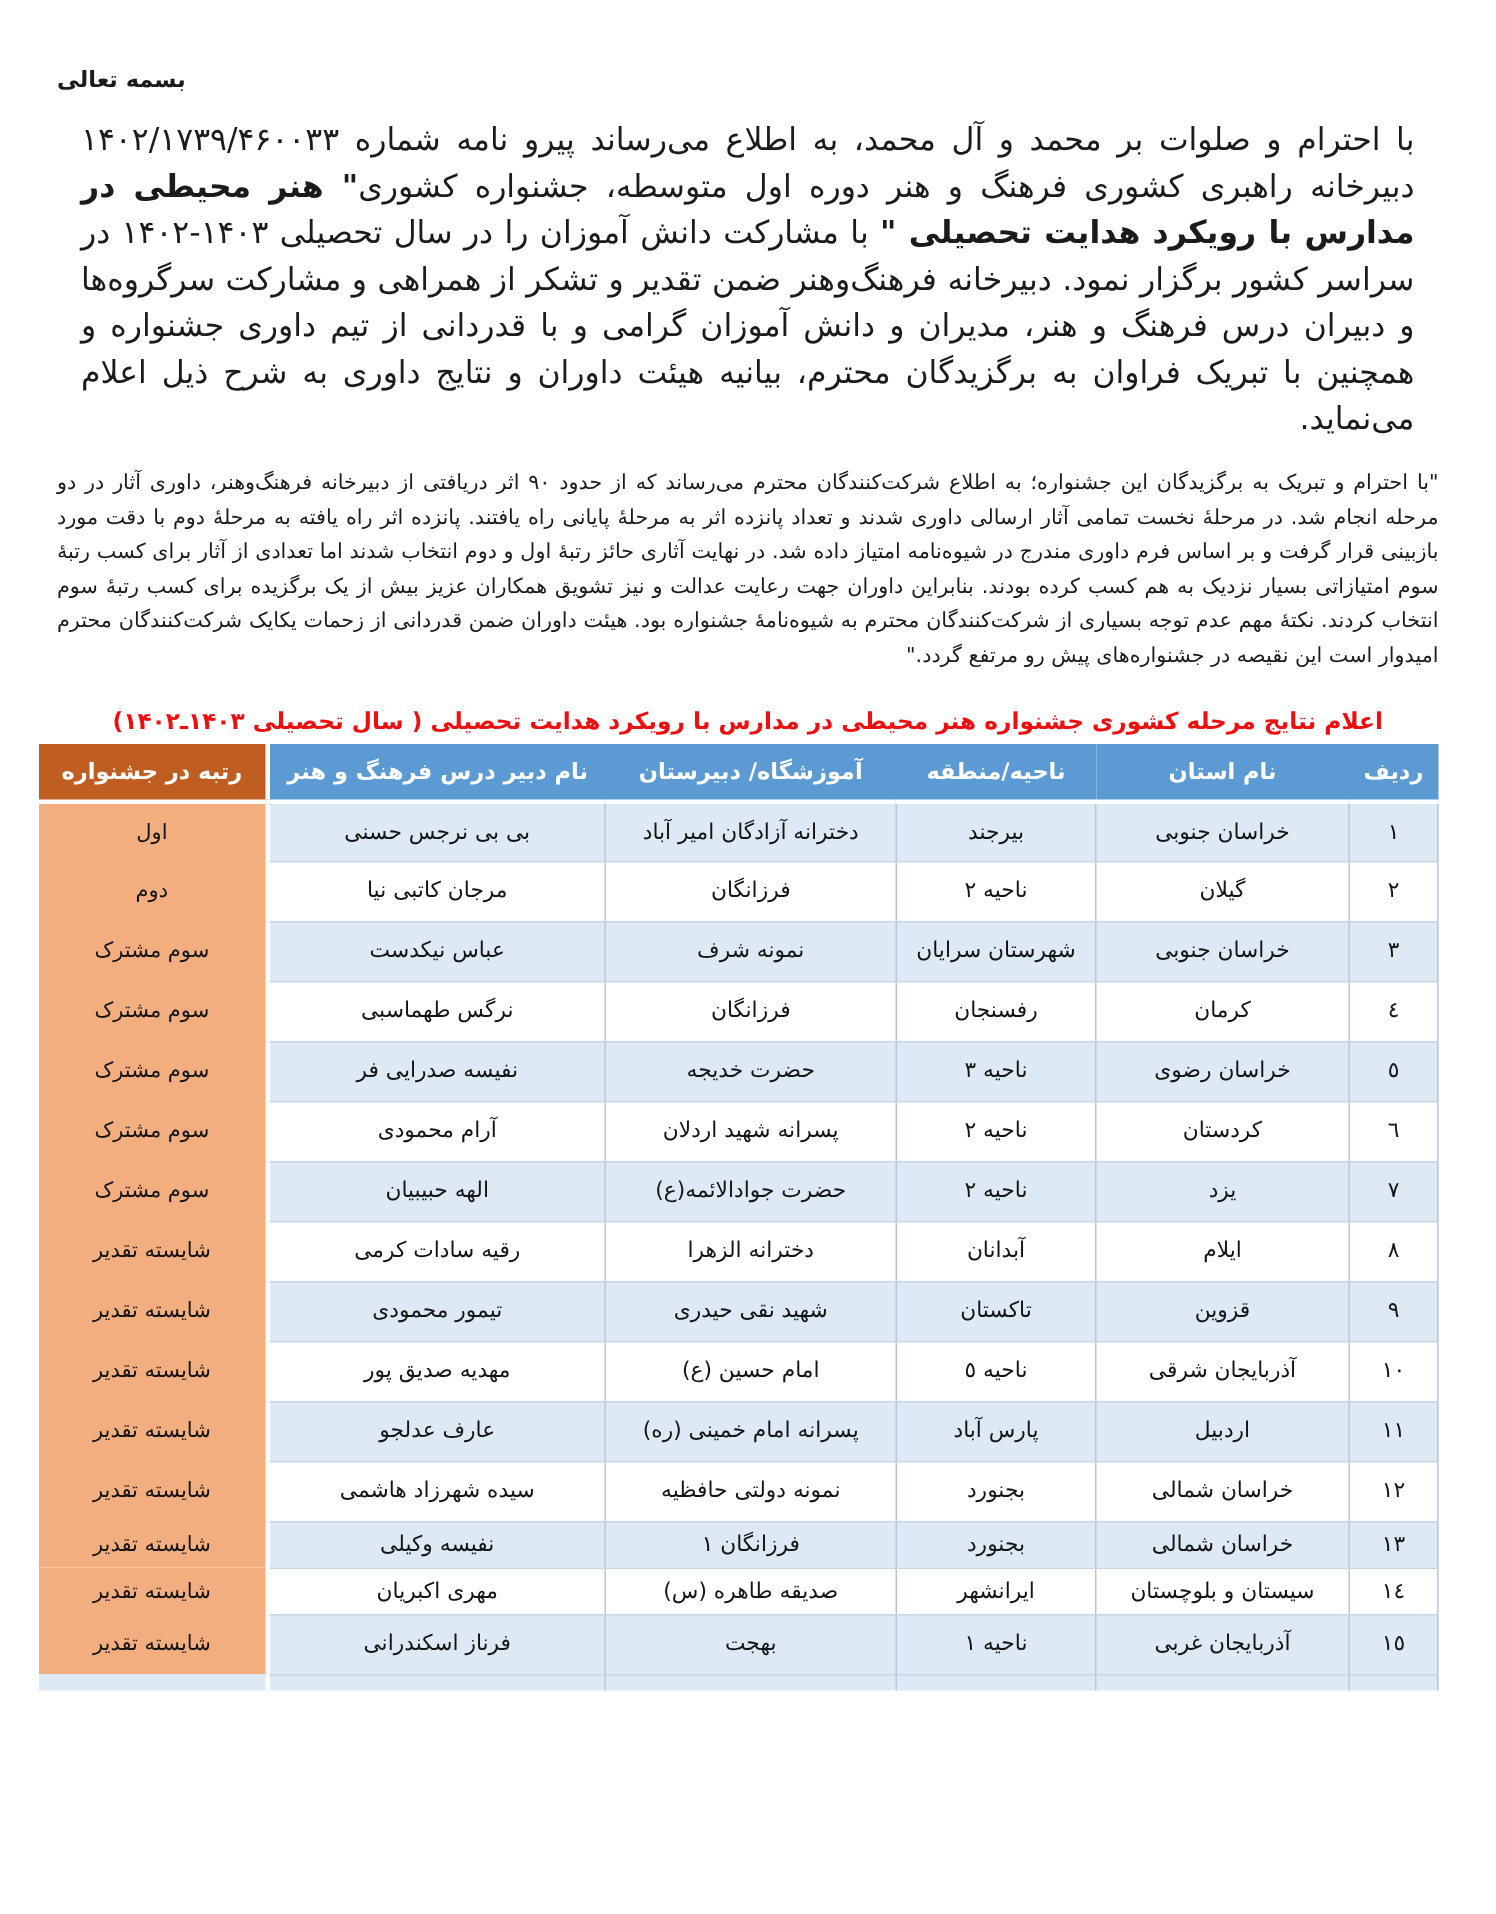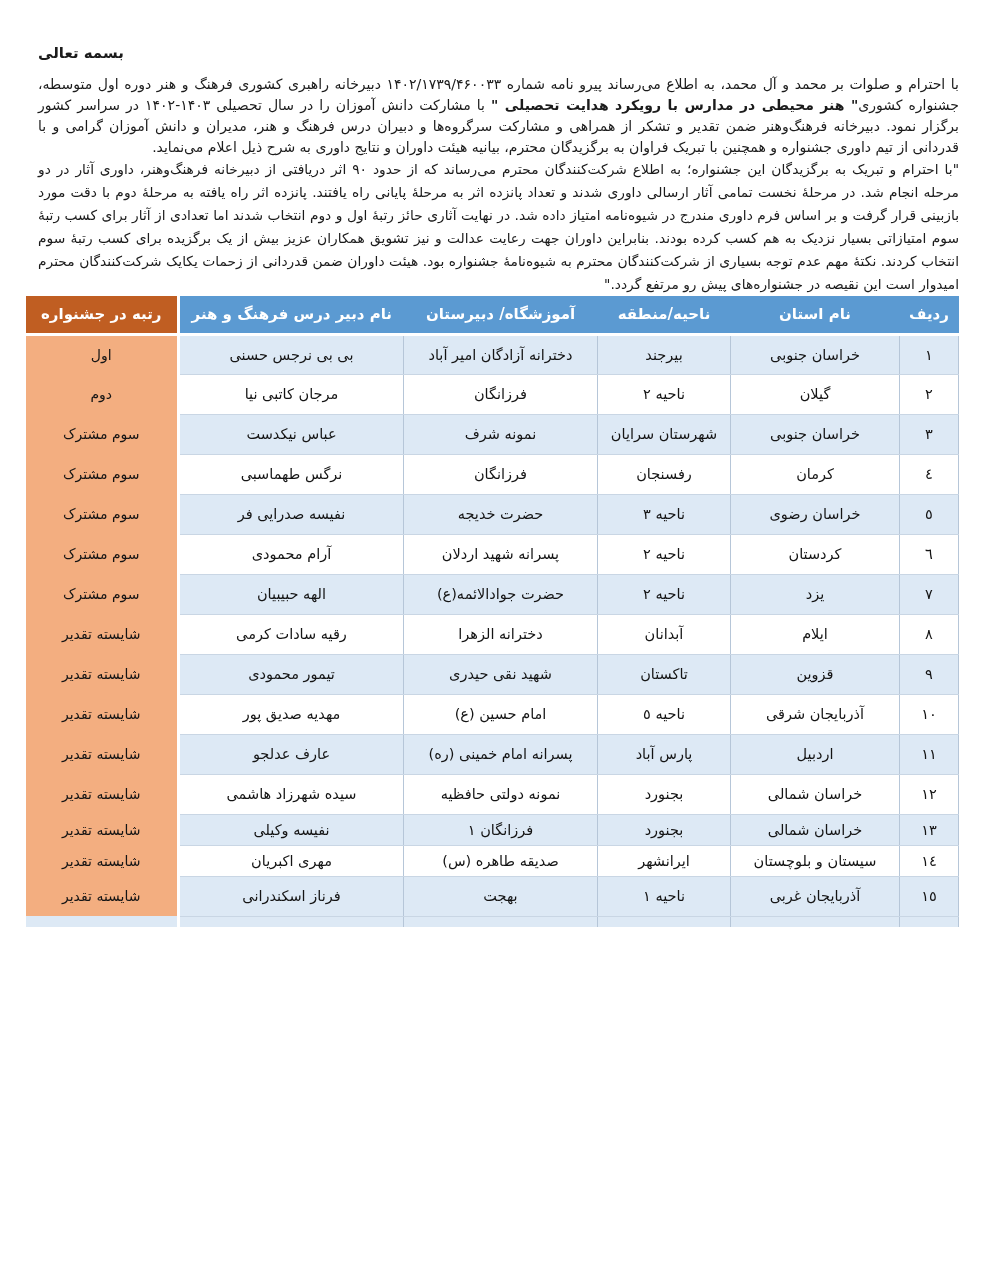--- a/index.html
+++ b/index.html
@@ -15,21 +15,21 @@
   body{
     width:997px;height:1276px;background:#ffffff;
     font-family:"DejaVu Sans",sans-serif;
     direction:rtl;color:#1b1b1b;overflow:hidden;
   }
   .page{padding:44px 38px 0;}
   .besmele{
     text-align:left;font-weight:bold;font-size:15px;margin:0 0 12px;
   }
   .intro{
-    font-size:14px;line-height:21px;text-align:justify;margin:0;
+    font-size:21px;line-height:31px;text-align:justify;margin:16px;
   }
   .intro .bold-seg{font-weight:bold;}
   .stmt-head{
     text-align:center;font-weight:bold;text-decoration:underline;
     font-size:15px;margin:27px 0 11px;
   }
   .stmt-body{
     font-size:13.8px;line-height:23px;text-align:justify;margin:0;
   }
   .results-title{
@@ -73,20 +73,21 @@
 
 <div class="page">
 
   <div class="besmele">بسمه تعالی</div>
 
   <p class="intro"><span>با احترام و صلوات بر محمد و آل محمد، به اطلاع می‌رساند پیرو نامه شماره  ۱۴۰۲/۱۷۳۹/۴۶۰۰۳۳ دبیرخانه راهبری کشوری فرهنگ و هنر دوره اول متوسطه، جشنواره کشوری</span><span class="bold-seg">" هنر محیطی در مدارس با رویکرد هدایت تحصیلی "</span><span> با مشارکت دانش آموزان را در سال تحصیلی ۱۴۰۳-۱۴۰۲ در سراسر کشور برگزار نمود. دبیرخانه فرهنگ‌وهنر ضمن تقدیر و تشکر از همراهی و مشارکت سرگروه‌ها و دبیران درس فرهنگ و هنر، مدیران و دانش آموزان گرامی و با قدردانی از تیم داوری جشنواره و همچنین با تبریک فراوان به برگزیدگان محترم، بیانیه هیئت داوران و نتایج داوری به شرح ذیل اعلام می‌نماید.</span></p>
 
 
   <p class="stmt-body">"با احترام و تبریک به برگزیدگان این جشنواره؛ به اطلاع شرکت‌کنندگان محترم می‌رساند که از حدود ۹۰ اثر دریافتی از دبیرخانه فرهنگ‌وهنر، داوری آثار در دو مرحله انجام شد. در مرحلۀ نخست تمامی آثار ارسالی داوری شدند و تعداد پانزده اثر به مرحلۀ پایانی راه یافتند. پانزده اثر راه یافته به مرحلۀ دوم با دقت مورد بازبینی قرار گرفت و بر اساس فرم داوری مندرج در شیوه‌نامه امتیاز داده شد. در نهایت آثاری حائز رتبۀ اول و دوم انتخاب شدند اما تعدادی از آثار برای کسب رتبۀ سوم امتیازاتی بسیار نزدیک به هم کسب کرده بودند. بنابراین داوران جهت رعایت عدالت و نیز تشویق همکاران عزیز بیش از یک برگزیده برای کسب رتبۀ سوم انتخاب کردند. نکتۀ مهم عدم توجه بسیاری از شرکت‌کنندگان محترم به شیوه‌نامۀ جشنواره بود. هیئت داوران ضمن قدردانی از زحمات یکایک شرکت‌کنندگان محترم امیدوار است این نقیصه در جشنواره‌های پیش رو مرتفع گردد."</p>
 
+  <div class="results-title">اعلام نتایج مرحله کشوری جشنواره هنر محیطی در مدارس با رویکرد هدایت تحصیلی ( سال تحصیلی ۱۴۰۳ـ۱۴۰۲)</div>
 
   <table class="results">
     <colgroup>
       <col class="w-no">
         <col class="w-prov">
         <col class="w-dist">
       <col class="w-school">
         <col class="w-teacher">
         <col class="w-rank">
     </colgroup>

